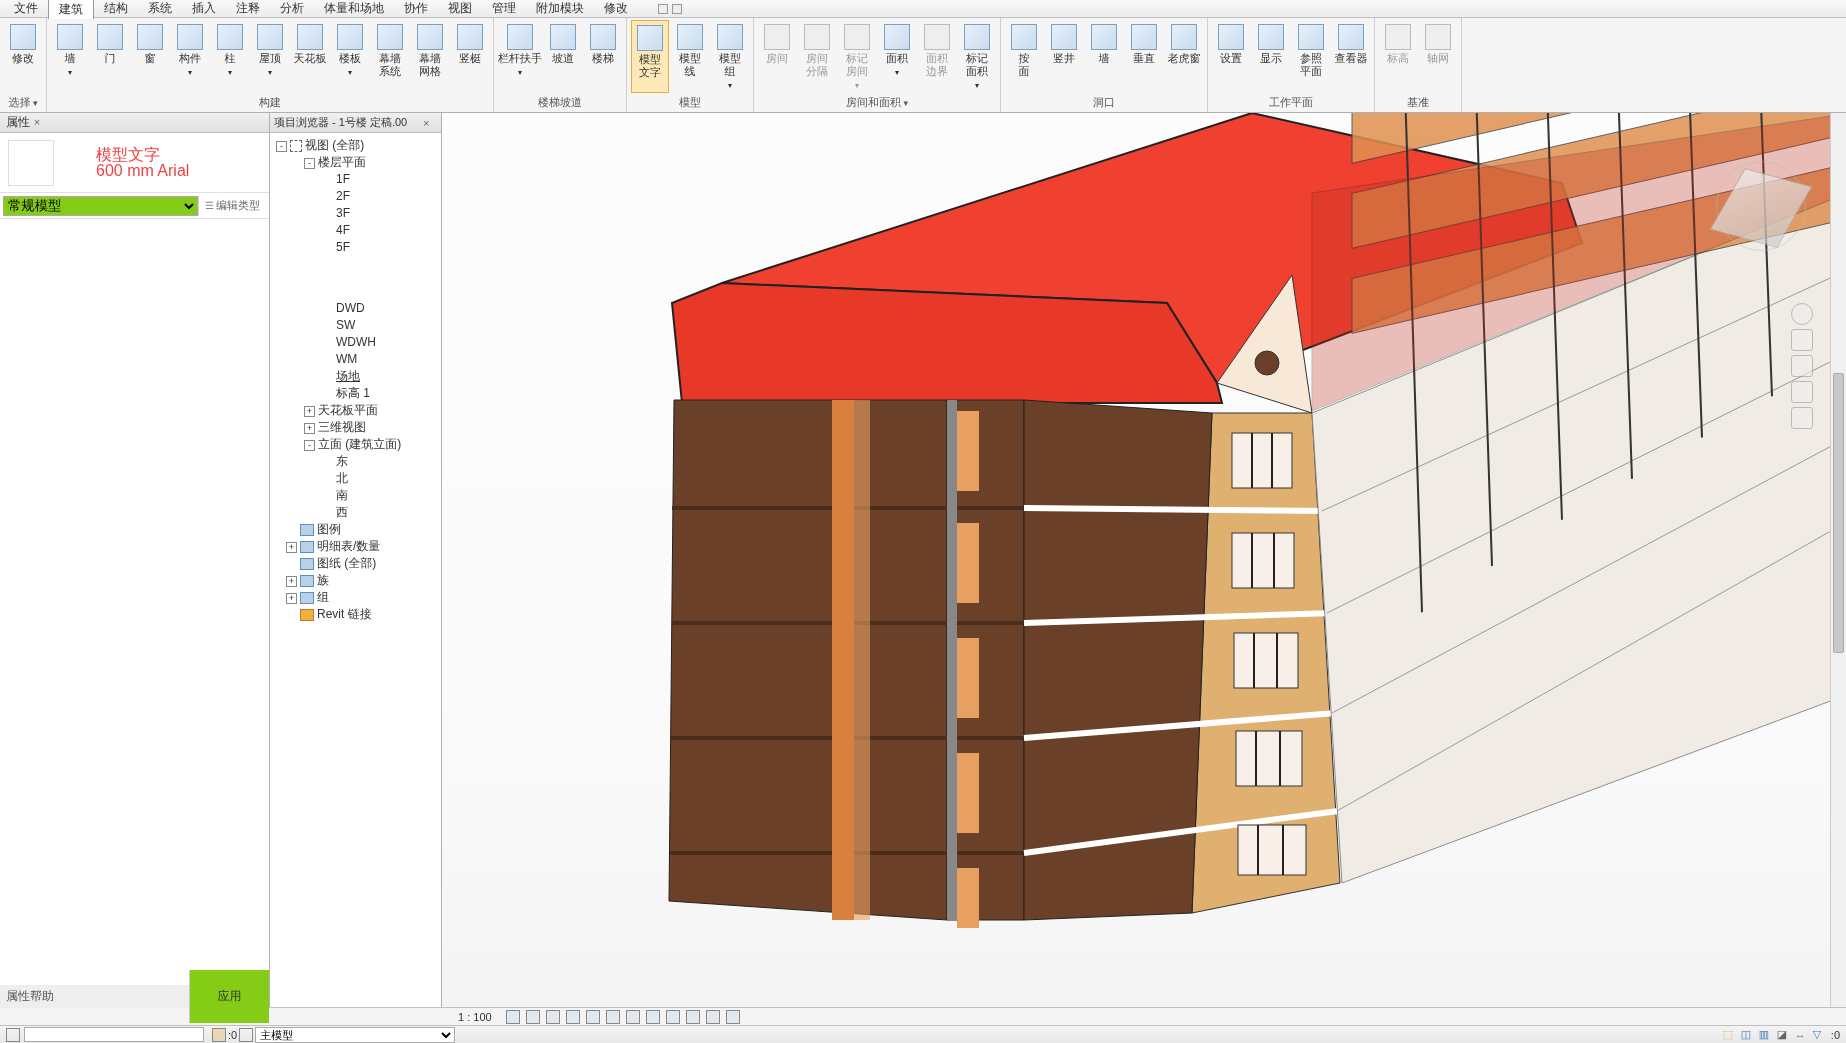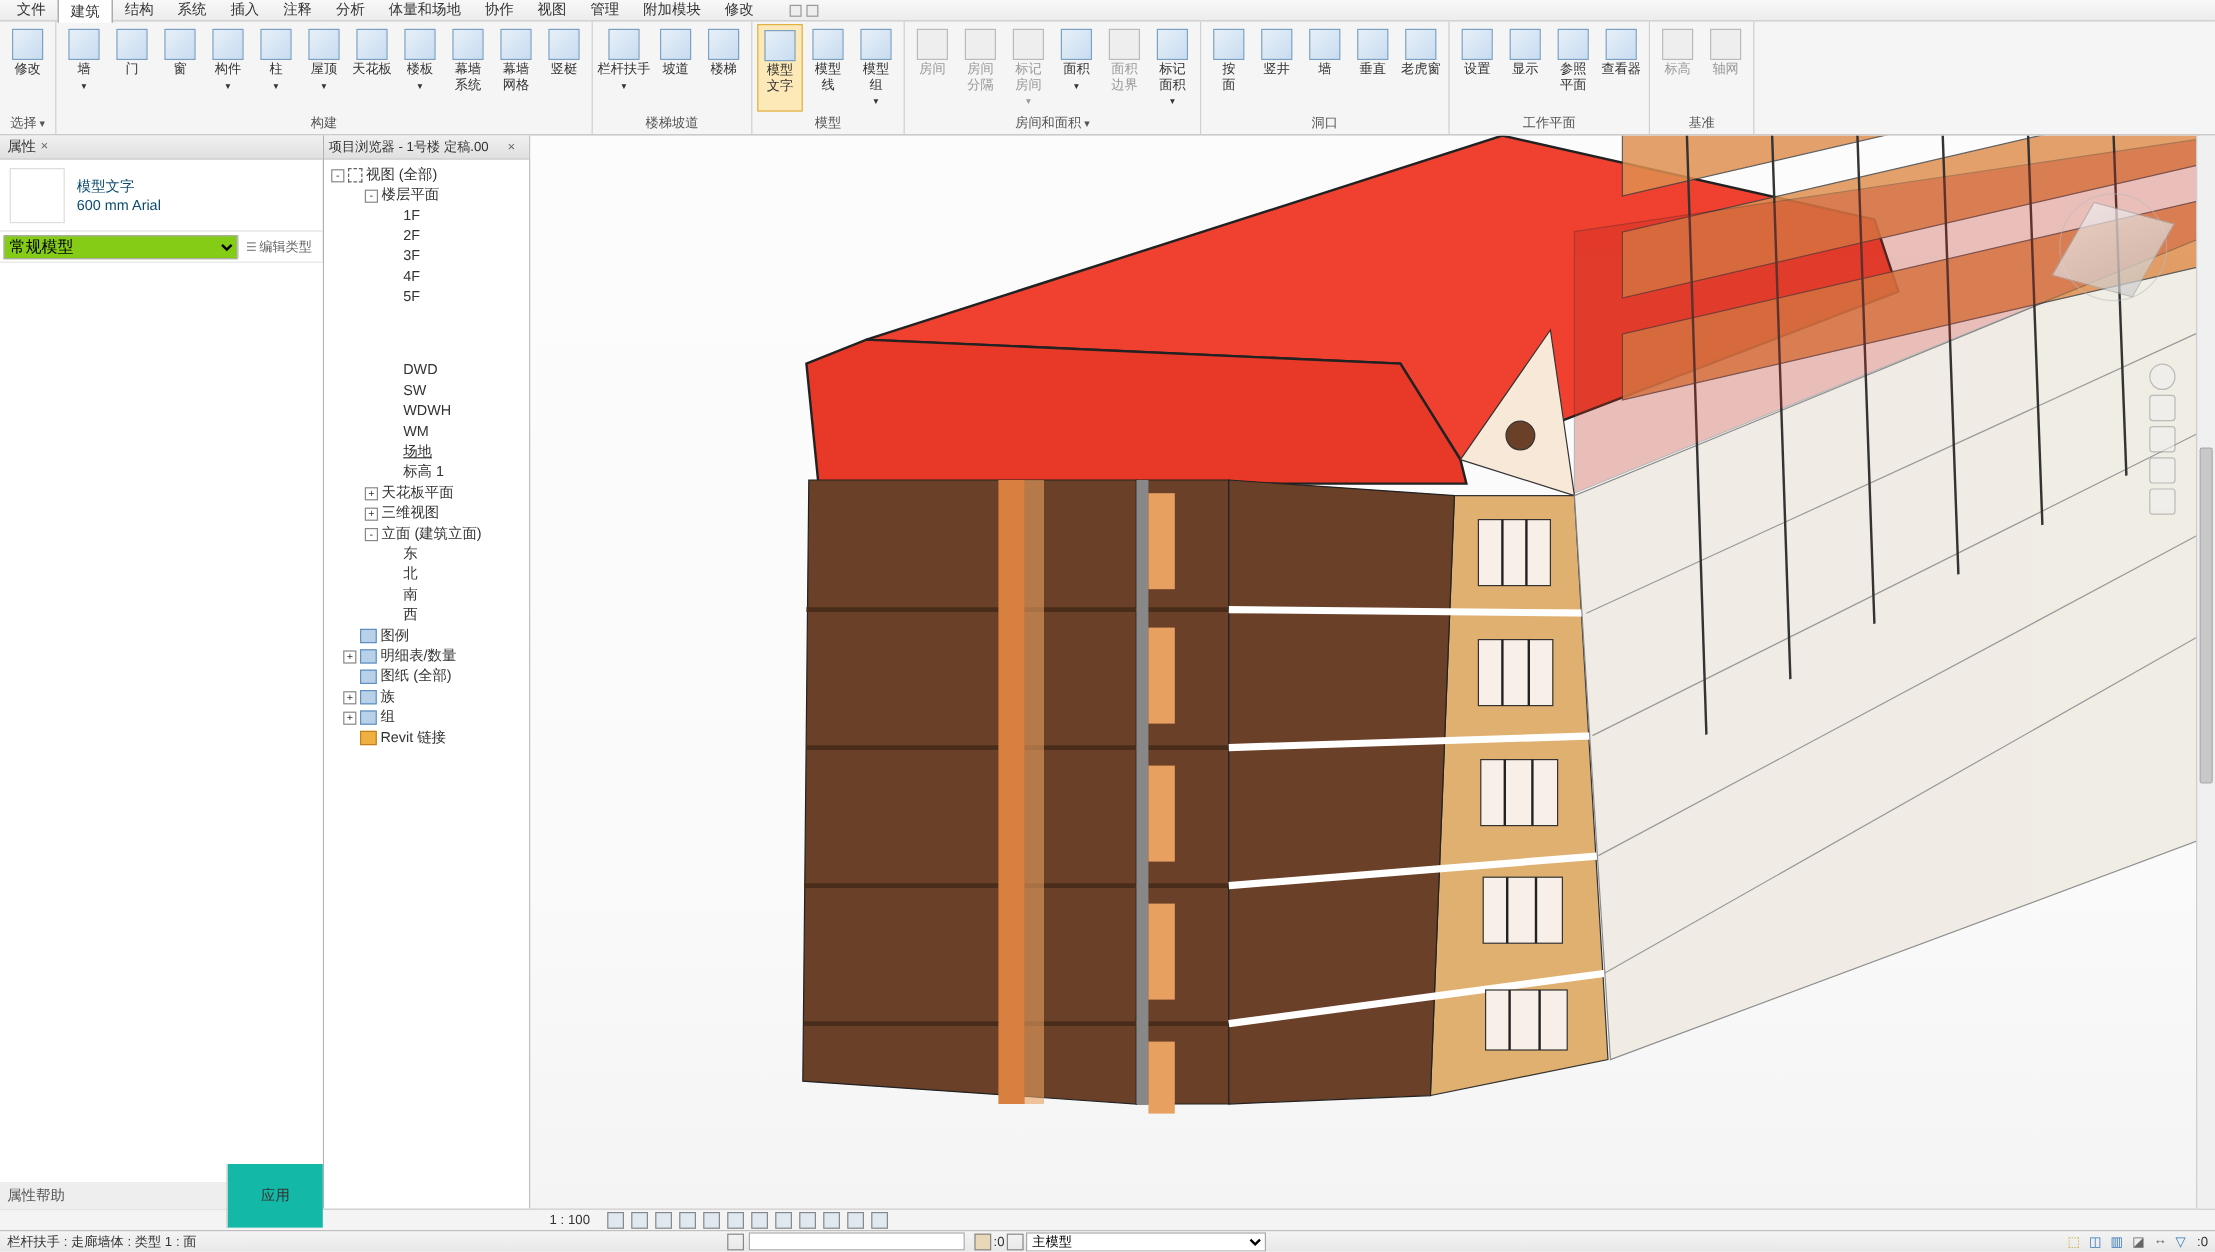--- a/index.html
+++ b/index.html
@@ -28,29 +28,29 @@
 
 
 .body { display: flex; height: calc(100% - 18px - 95px - 18px - 18px); }
 
 
 .props { width: 270px; background: #fff; border-right: 1px solid #b0b0b0; display: flex; flex-direction: column; }
 .props-title { background: linear-gradient(#f0f0f0,#e0e0e0); border-bottom: 1px solid #c0c0c0; padding: 2px 6px; display: flex; justify-content: flex-start; align-items:center; height:20px;}
 .props-title .x { width:14px;height:14px; text-align:center; line-height:12px; cursor:pointer; font-size:11px; color:#666;}
 .props-preview { height: 60px; display: flex; align-items: center; padding: 8px; border-bottom: 1px solid #e0e0e0; }
 .props-preview .thumb { width: 46px; height: 46px; background: #fff; border: 1px solid #ddd; margin-right: 10px; }
-.props-preview .info { color: #0c4a6e; font-size: 12px; line-height: 16px; }
+.props-preview .info { color: #ef4444; font-size: 16px; line-height: 16px; margin-left: 32px; }
 .props-filter { display: flex; padding: 3px; border-bottom: 1px solid #e0e0e0; height:26px; align-items:center;}
 .props-filter select { flex: 1; height: 20px; border: 1px solid #aaa; background:#84cc16;}
 .props-filter .edit-type { padding: 2px 6px; border-left: 1px solid #ccc; color:#666; cursor:pointer; font-size:11px; display:flex;align-items:center;gap:2px;}
 .props-filter .edit-type::before{content:"☰"; font-size:10px;color:#888;}
 .props-body { flex: 1; background: #fff; }
 .props-footer { display:flex; border-top:1px solid #ddd; height:22px;align-items:center;}
 .props-footer .help{flex:1; padding:3px 6px; color:#555; background:#eee;}
-.props-footer .apply{width:80px; text-align:center; padding:18px; background:#14b8a6; border-left:1px solid #ccc;}
+.props-footer .apply{width:80px; text-align:center; padding:18px; background:#84cc16; border-left:1px solid #ccc;}
 
 
 .browser { width: 172px; background: #fff; border-right: 1px solid #b0b0b0; display:flex; flex-direction:column;}
 .browser-title { background: linear-gradient(#f0f0f0,#e0e0e0); border-bottom: 1px solid #c0c0c0; padding: 2px 4px; display: flex; justify-content: space-between; height:20px; font-size:11px; align-items:center;}
 .browser-title .x{width:14px;cursor:pointer;color:#666;}
 .tree { padding: 4px 2px; font-size: 12px; line-height: 17px; overflow:auto; flex:1;}
 .tree-item { white-space: nowrap; cursor: pointer; padding-left:2px;}
 .tree-item .tog { width:11px; height:11px; border:1px solid #888; display:inline-block; text-align:center; line-height:9px; font-size:9px; margin-right:3px; background:#fff;}
 .tree-item .tog.leaf{border:none;}
 .tree-item .ic{display:inline-block;width:14px;height:12px;background:#d8c878;border:1px solid #aa9030;margin-right:3px;vertical-align:middle;}
@@ -478,21 +478,20 @@
   <span class="ic"></span>
   <span class="ic"></span>
   <span class="ic"></span>
   <span class="ic"></span>
   <span class="ic"></span>
   <span class="ic"></span>
   <span class="ic"></span>
 </div>
 
 <div class="status">
-  <div class="msg">栏杆扶手 : 走廊墙体 : 类型 1 : 面</div>
   <div class="mid">
     <span class="ic" style="width:14px;height:14px;border:1px solid #888;display:inline-block;"></span>
     <input type="text" style="">
     <div class="combos">
       <span style="width:14px;height:14px;border:1px solid #888;display:inline-block;background:#e8d8b8;"></span>
       <span>:0</span>
       <span style="width:14px;height:14px;border:1px solid #888;display:inline-block;"></span>
       <select style="width:200px;"><option>主模型</option></select>
     </div>
   </div>

